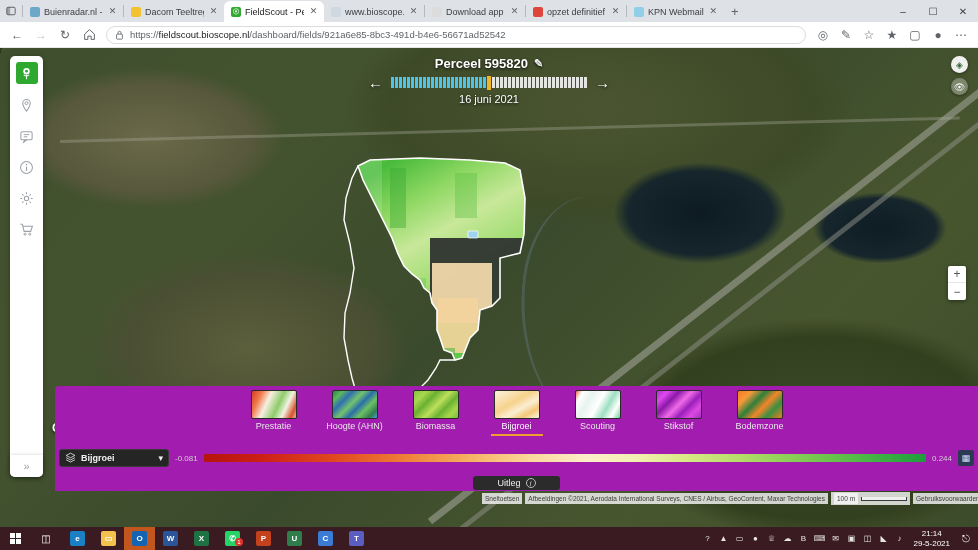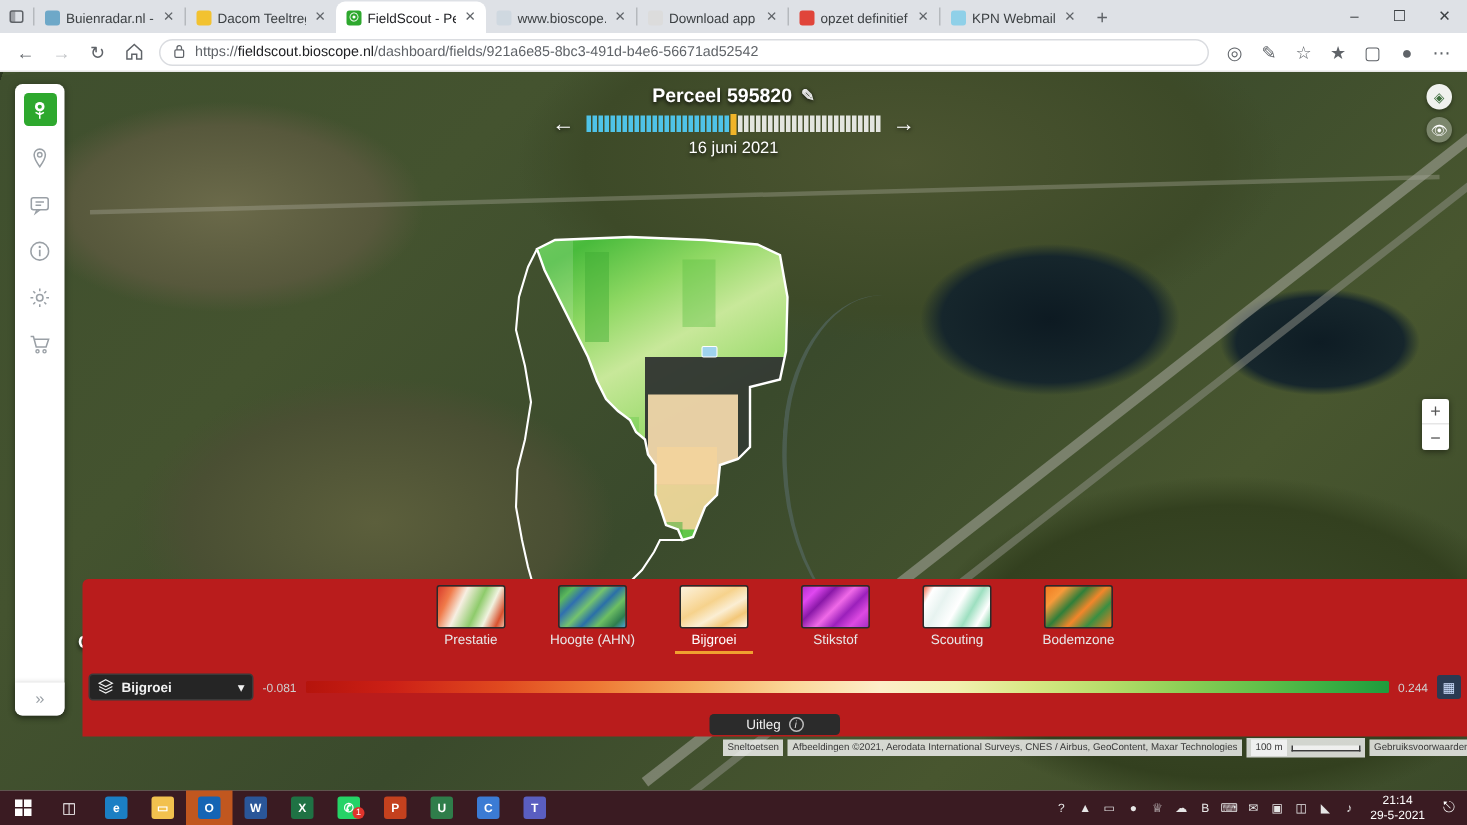--- a/index.html
+++ b/index.html
@@ -163,21 +163,21 @@
   .rail-expand {
     position: absolute; left: 10px; bottom: 50px; width: 33px; height: 22px;
     background: #ffffff; border-radius: 0 0 5px 5px;
     display: flex; align-items: center; justify-content: center;
     color: #9aa0a6; font-size: 11px; box-shadow: 0 1px 4px rgba(0,0,0,.3);
   }
 
   
   .bottom-panel {
     position: absolute; left: 55px; bottom: 36px; width: 923px; height: 105px;
-    background: #b91c1c; border-radius: 4px 0 0 0;
+    background: #a21caf; border-radius: 4px 0 0 0;
   }
   .layer-thumbs {
     position: absolute; top: 4px; left: 0; width: 923px; height: 52px;
     display: flex; align-items: flex-start; justify-content: center; gap: 18px;
   }
   .layer-item { width: 63px; display: flex; flex-direction: column; align-items: center; gap: 2px; }
   .layer-thumb {
     width: 46px; height: 29px; border-radius: 2px; border: 1px solid #2a2a2a;
   }
   .layer-label { font-size: 9px; color: #e8e8e8; white-space: nowrap; }
@@ -522,33 +522,38 @@
           <div class="layer-item">
             <div class="layer-thumb th-prestatie"></div>
             <div class="layer-label">Prestatie</div>
             <div class="layer-underline hidden"></div>
           </div>
           <div class="layer-item">
             <div class="layer-thumb th-hoogte"></div>
             <div class="layer-label">Hoogte (AHN)</div>
             <div class="layer-underline hidden"></div>
           </div>
+          <div class="layer-item">
+            <div class="layer-thumb th-biomassa"></div>
+            <div class="layer-label">Biomassa</div>
+            <div class="layer-underline hidden"></div>
+          </div>
           <div class="layer-item selected">
             <div class="layer-thumb th-bijgroei"></div>
             <div class="layer-label">Bijgroei</div>
             <div class="layer-underline"></div>
           </div>
           <div class="layer-item">
-            <div class="layer-thumb th-stikstof"></div>
-            <div class="layer-label">Stikstof</div>
+            <div class="layer-thumb th-scouting"></div>
+            <div class="layer-label">Scouting</div>
             <div class="layer-underline hidden"></div>
           </div>
           <div class="layer-item">
-            <div class="layer-thumb th-scouting"></div>
-            <div class="layer-label">Scouting</div>
+            <div class="layer-thumb th-stikstof"></div>
+            <div class="layer-label">Stikstof</div>
             <div class="layer-underline hidden"></div>
           </div>
           <div class="layer-item">
             <div class="layer-thumb th-bodemzone"></div>
             <div class="layer-label">Bodemzone</div>
             <div class="layer-underline hidden"></div>
           </div>
         </div>
 
       <div class="scale-row">

